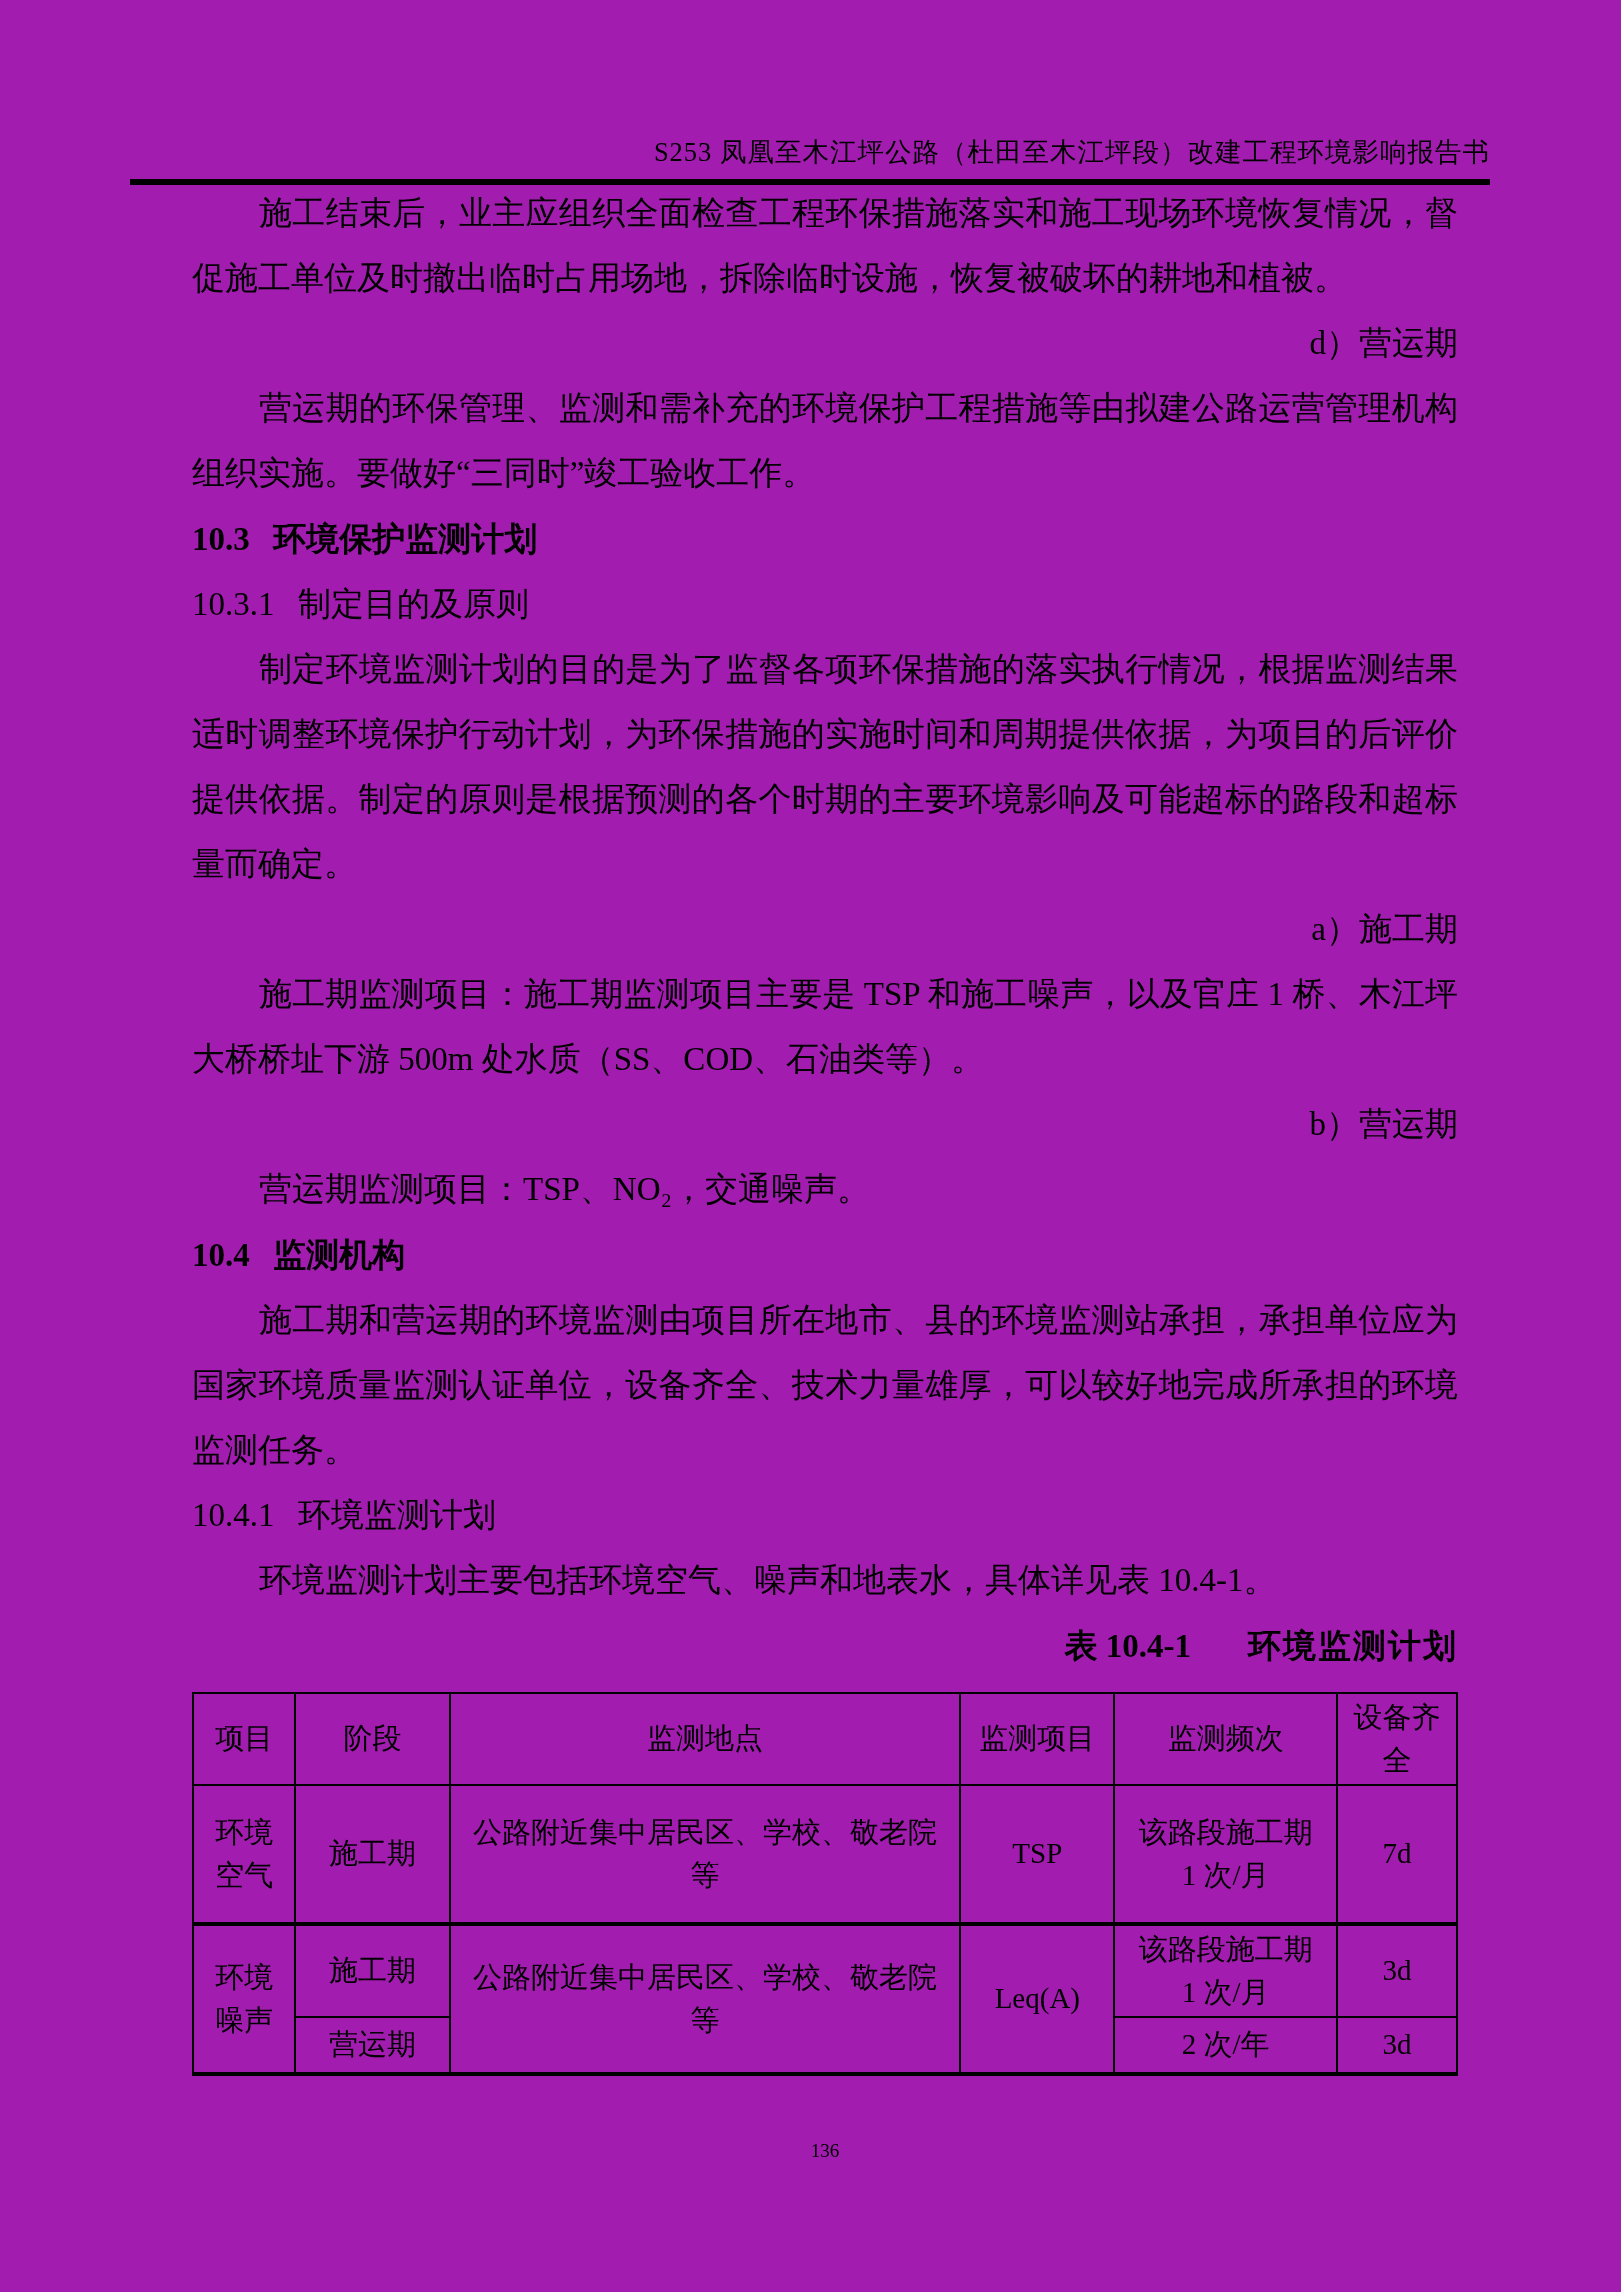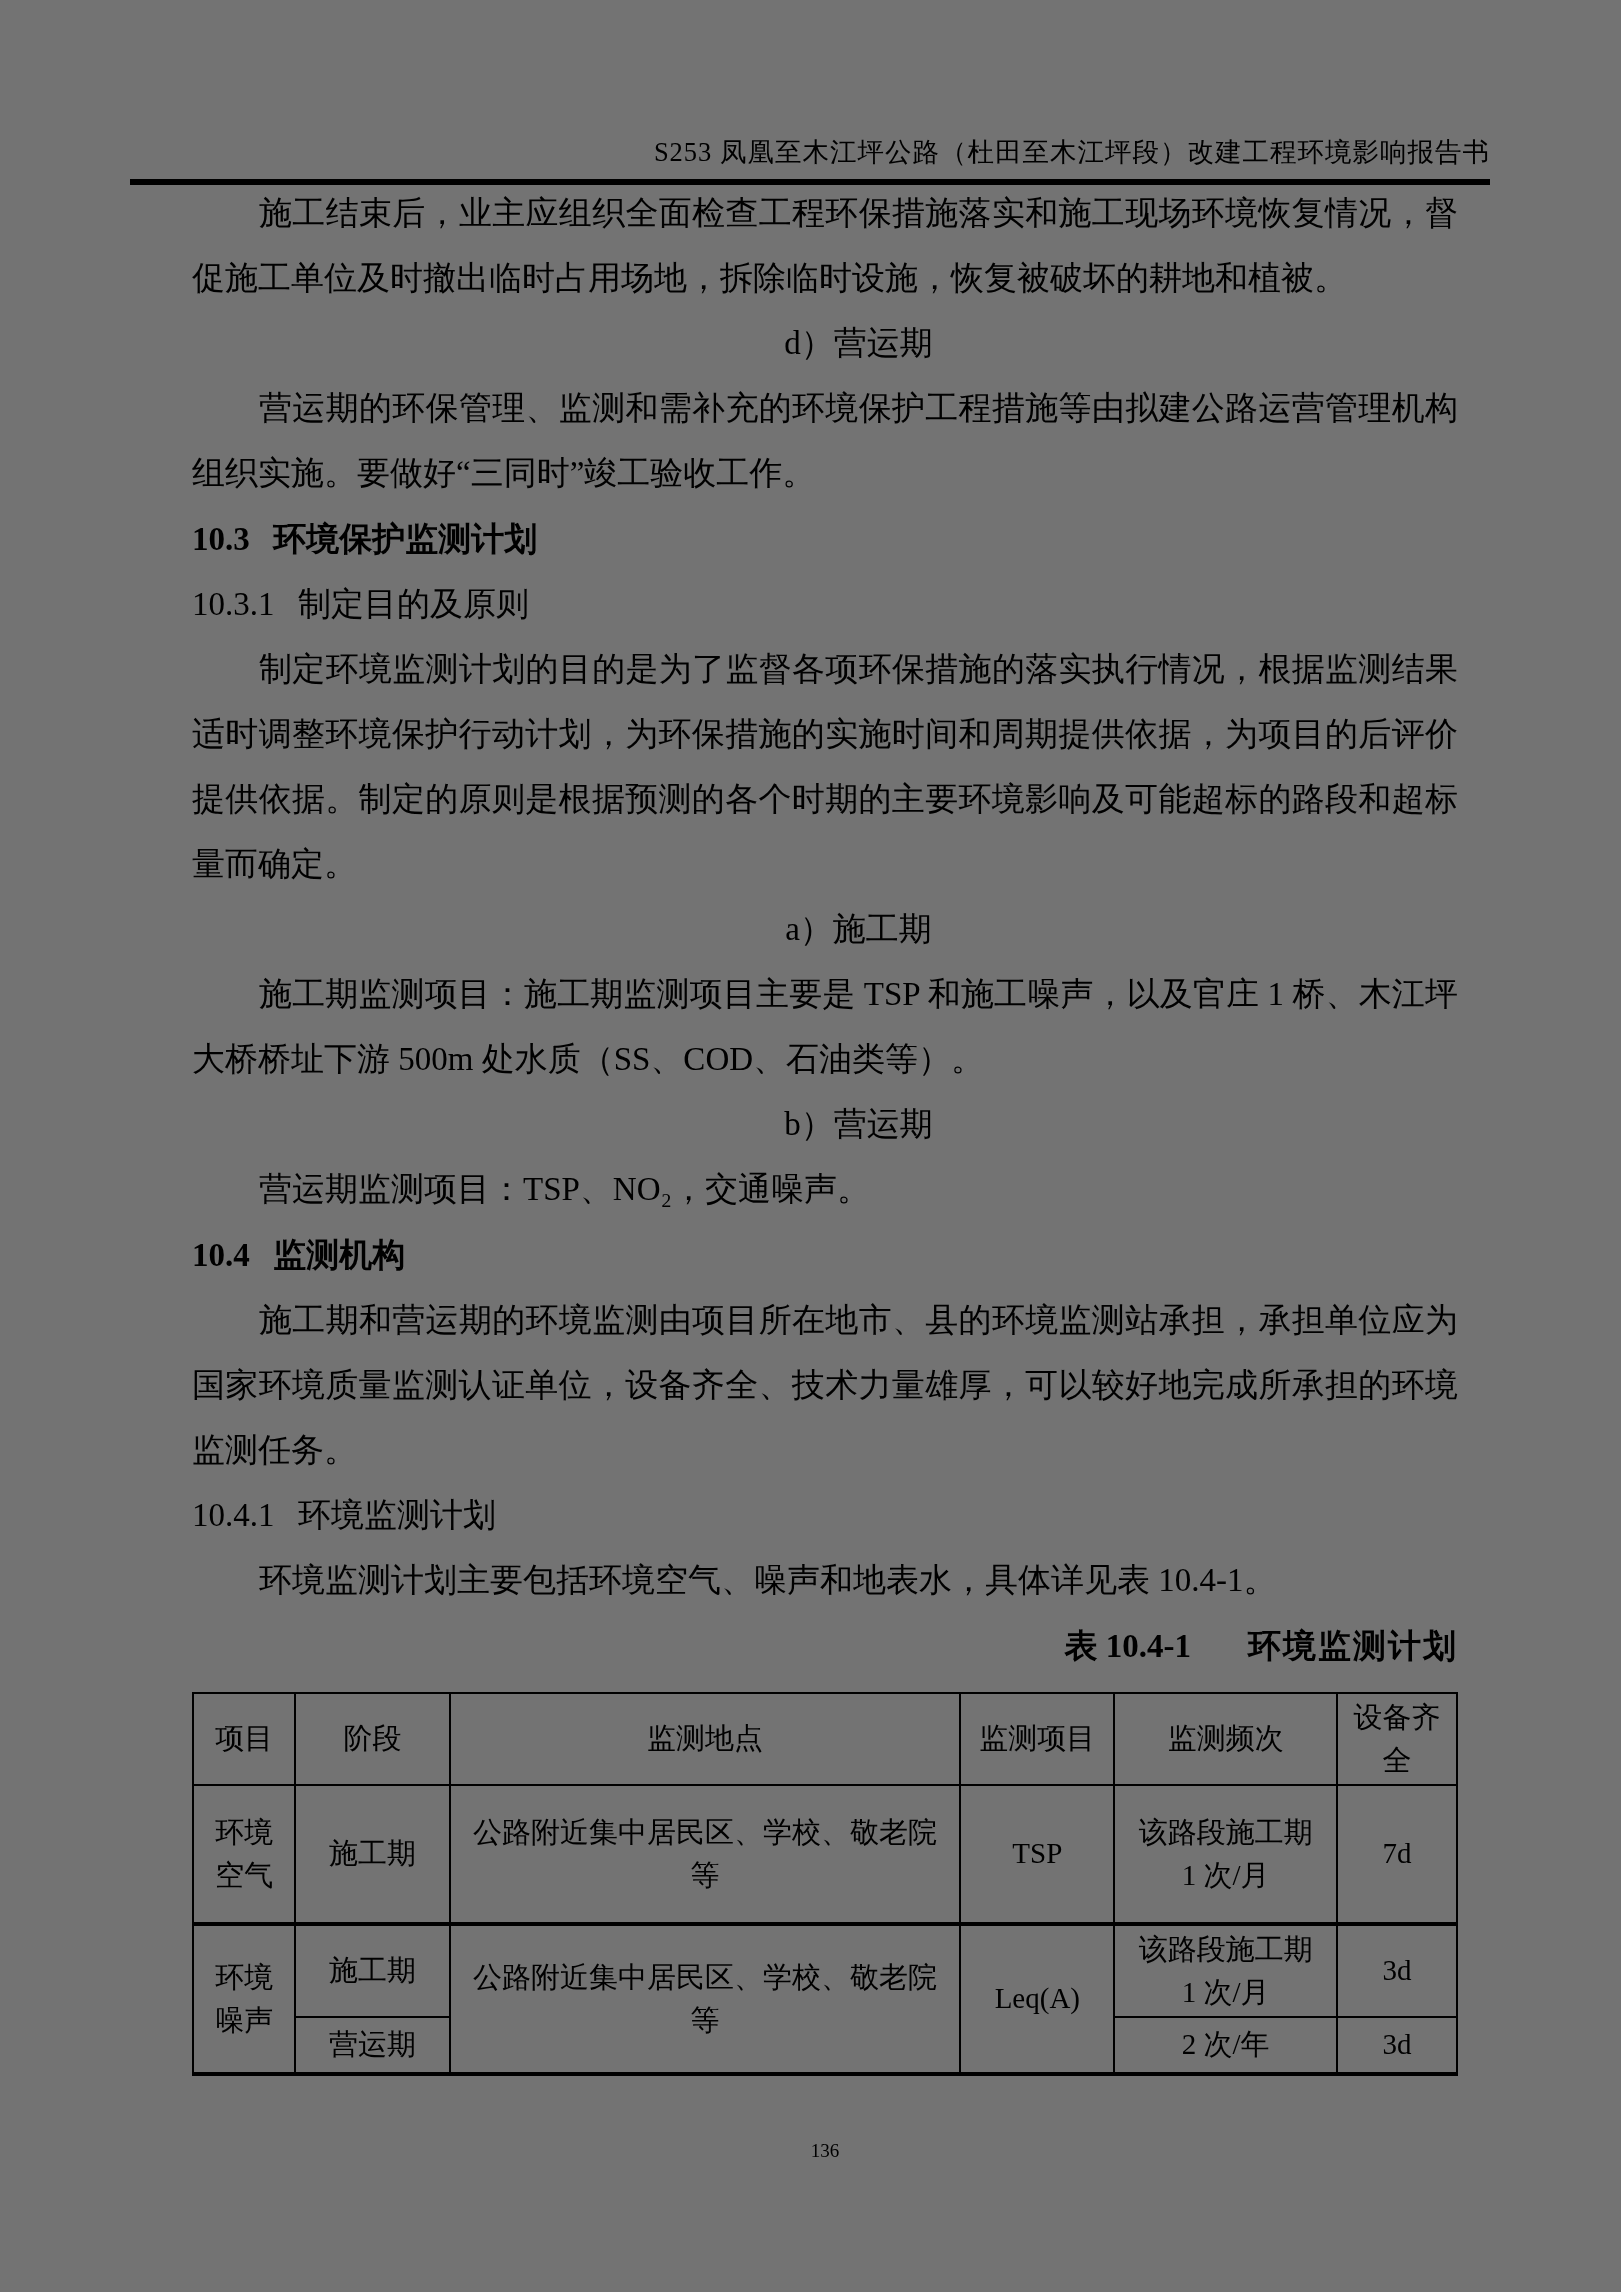--- a/index.html
+++ b/index.html
@@ -1,37 +1,37 @@
 <!DOCTYPE html>
 <html><head>
 <meta charset="utf-8">
 <style>
   html,body { margin:0; padding:0; background:#888; }
   .doc-page {
-    position:relative; width:1621px; height:2293px; background:#737373;
+    position:relative; width:1621px; height:2293px; background:#a21caf;
     font-family:"Liberation Serif","DejaVu Serif",serif; color:#000;
     margin:0 auto; overflow:hidden;
   }
   
   .page-header-text {
     position:absolute; top:133px; left:130px; width:1360px;
     text-align:right; font-size:26.5px; line-height:39px;
     letter-spacing:1px;
   }
   .page-header-rule {
     position:absolute; top:179px; left:130px; width:1360px; height:5.9px;
     background:#000;
   }
   
   .main {
     position:absolute; top:181px; left:192px; width:1266px;
     font-size:33px; line-height:65px; text-align:justify;
   }
   .para { margin:0; text-indent:67px; }
-  .plain { margin:0; text-indent:67px; text-align:center; }
+  .plain { margin:0; text-indent:67px; text-align:right; }
   .heading-bold {
     margin:0; font-size:33px; line-height:65px; font-weight:bold;
     text-align:left;
   }
   .heading-bold .h-text { font-family:"Liberation Sans","DejaVu Sans",sans-serif;margin-top:48px; }
   .heading-plain { margin:0; font-size:33px; line-height:65px; font-weight:normal; text-align:left; }
   .h-num { margin-right:23.5px; }
   
   .table-caption {
     margin:0; text-align:right; font-weight:bold; font-size:33px; line-height:65px;

